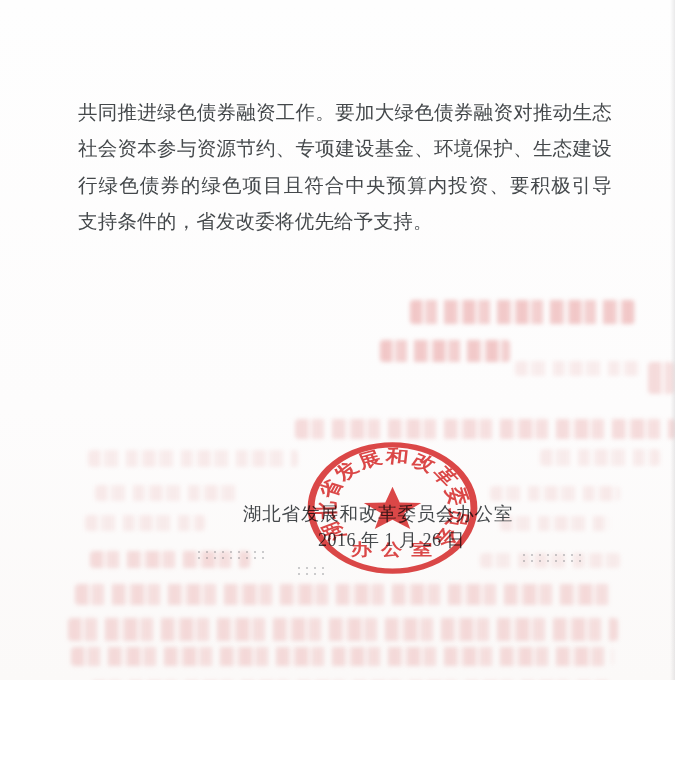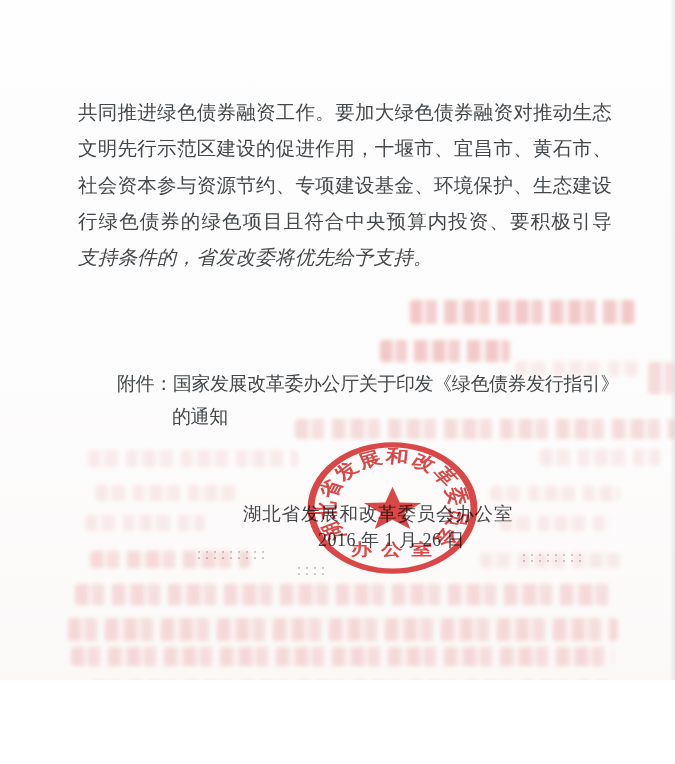--- a/index.html
+++ b/index.html
@@ -47,21 +47,21 @@
   .body-text{
     position:absolute;left:78px;top:95px;width:534px;
     font-size:19.5px;line-height:36.3px;
     letter-spacing:.2px;
   }
   .bline{
     text-align:justify;
     text-align-last:justify;
     height:36.3px;overflow:visible;
   }
-  .bline.last{text-align-last:left;font-style:italic;}
+  .bline.last{text-align-last:left;}
   .attachment{
     position:absolute;left:117px;top:367px;width:540px;
     font-size:19px;line-height:33px;letter-spacing:-0.4px;
     white-space:nowrap;
   }
   .att-line2{margin-left:55px;}
   .signature{
     position:absolute;left:243px;top:501px;
     font-size:18.5px;letter-spacing:.8px;white-space:nowrap;
   }
@@ -114,32 +114,25 @@
     <div class="speck" style="left:520px;top:552px;width:66px;height:10px"></div>
     <div class="speck" style="left:295px;top:565px;width:34px;height:10px"></div>
   </div>
 
   <div class="edge-right"></div>
 
   <main class="content">
 
     <section class="body-text">
       <div class="bline">共同推进绿色债券融资工作。要加大绿色债券融资对推动生态</div>
-      <div class="bline">文明先行示范区建设的促进作用，十堰市、宜昌市、黄石市、</div>
       <div class="bline">社会资本参与资源节约、专项建设基金、环境保护、生态建设</div>
       <div class="bline">行绿色债券的绿色项目且符合中央预算内投资、要积极引导</div>
       <div class="bline last">支持条件的，省发改委将优先给予支持。</div>
     </section>
 
-    <section class="attachment">
-      <div class="att-line1">
-        <span>附件：</span><span>国家发展改革委办公厅关于印发《绿色债券发行指引》</span>
-      </div>
-      <div class="att-line2">的通知</div>
-    </section>
 
     <div class="signature">湖北省发展和改革委员会办公室</div>
     <div class="doc-date">2016 年 1 月 26 日</div>
   </main>
 
   <svg class="seal" viewBox="0 0 200 200" preserveAspectRatio="none" aria-hidden="true">
     <circle class="seal-ring" cx="100" cy="100" r="89"></circle>
     <path id="sealArc" d="M 51 141.1 A 64 64 0 1 1 149 141.1" fill="none"></path>
     <text class="seal-arc-text">
       <textPath href="#sealArc" startOffset="2">湖北省发展和改革委员会</textPath>

